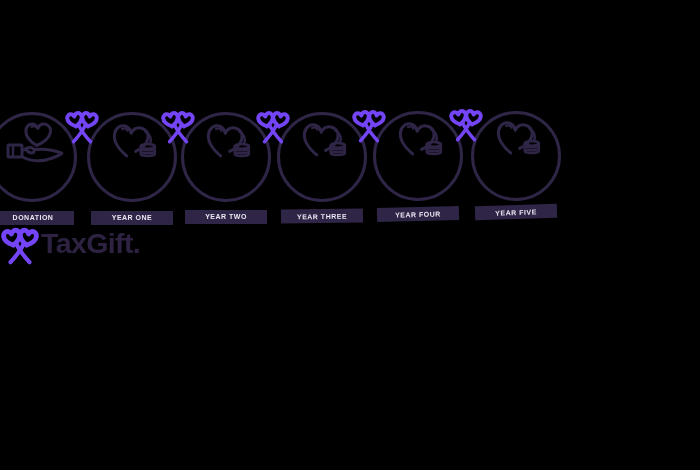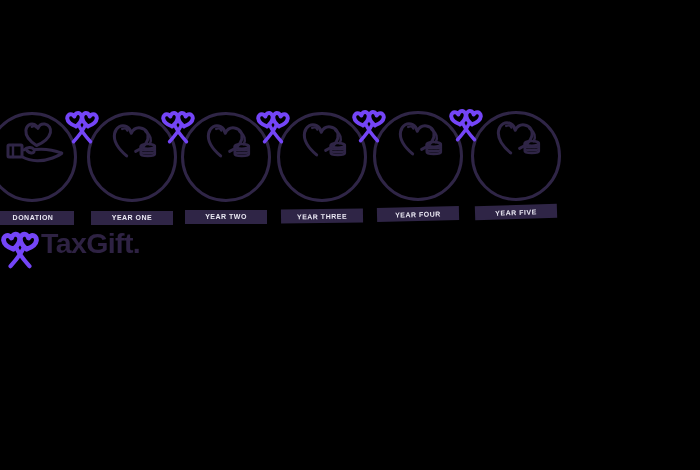--- a/index.html
+++ b/index.html
@@ -17,21 +17,21 @@
   }
   .stage-icon{position:absolute;}
   .bow{position:absolute;top:110px;width:34px;height:38px;}
   .stage-label{
     position:absolute;width:82px;height:14px;
     background:var(--label-bg);color:var(--label-text);
     display:flex;align-items:center;justify-content:center;
     font-size:7px;font-weight:700;letter-spacing:.5px;
     text-transform:uppercase;white-space:nowrap;
   }
-  .logo{position:absolute;left:0;top:227px;height:46px;display:flex;align-items:flex-end;}
+  .logo{position:absolute;left:0;top:227px;height:46px;display:flex;align-items:flex-start;}
   .logo-mark{width:40px;height:42px;}
   .logo-text{
     position:absolute;left:41px;top:2px;
     font-size:28.5px;font-weight:800;letter-spacing:-.6px;
     color:var(--logo-text);line-height:28px;
   }
   .so{stroke:var(--outline);fill:none;stroke-linecap:round;stroke-linejoin:round;}
   .sa{stroke:var(--accent);fill:none;stroke-linecap:round;stroke-linejoin:round;}
 </style>
 </head>

